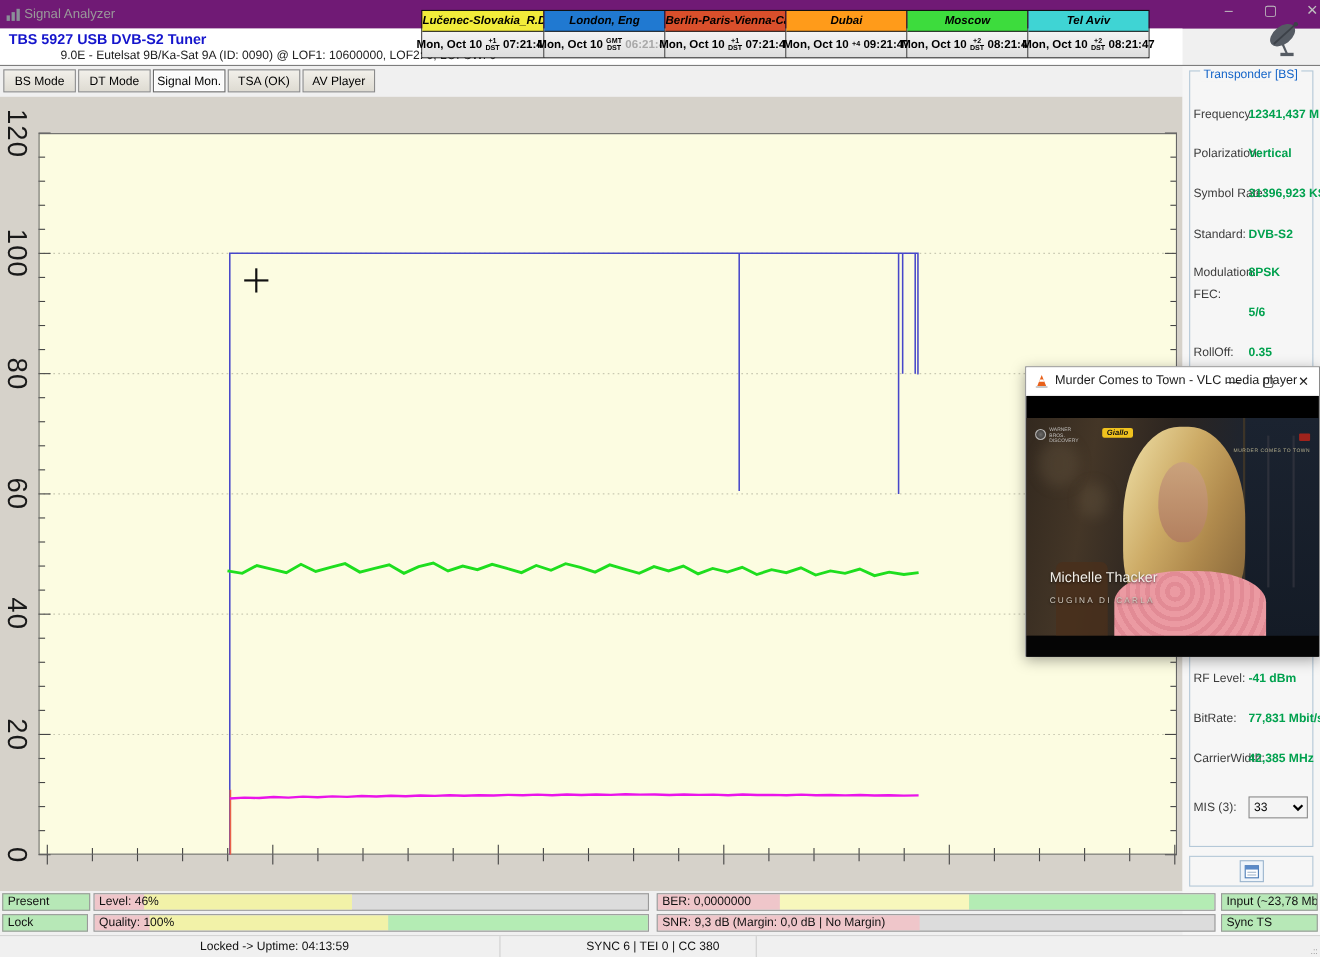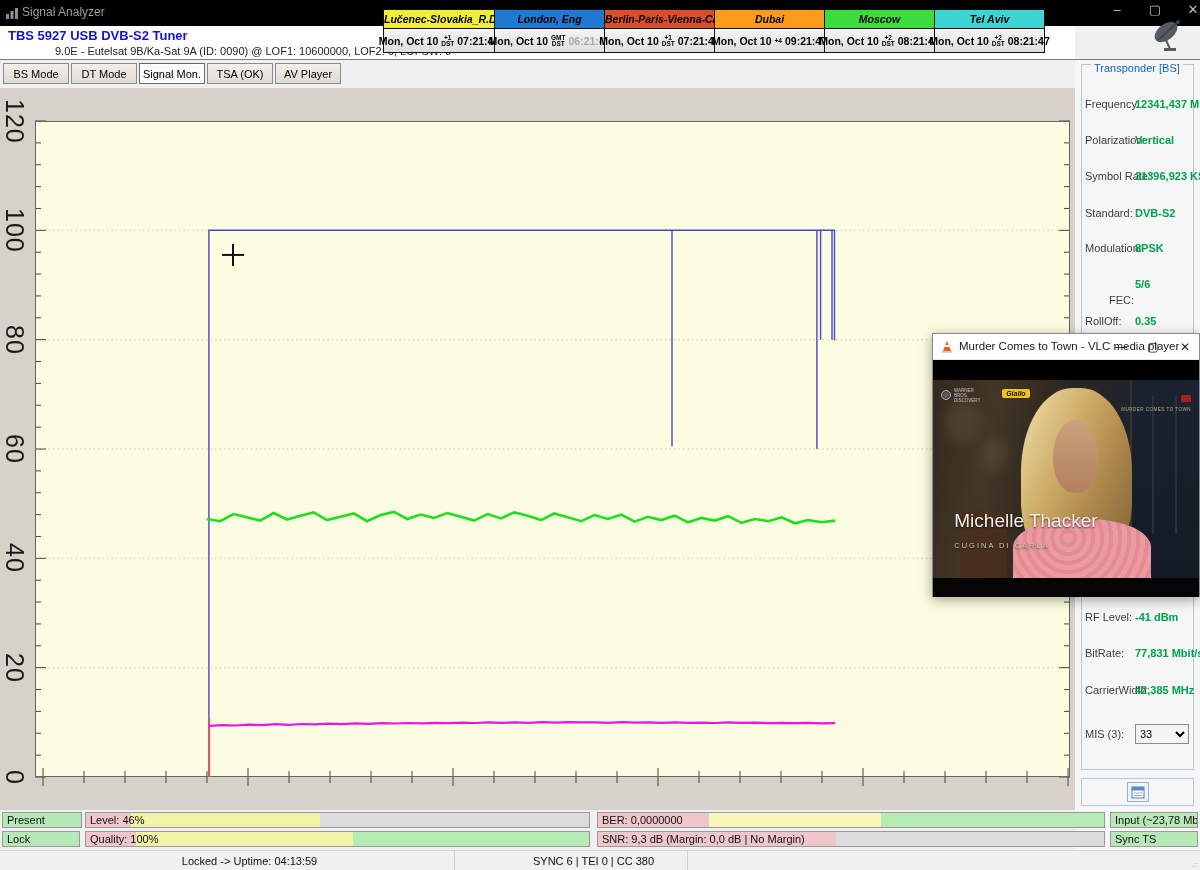--- a/index.html
+++ b/index.html
@@ -2,21 +2,21 @@
 <html><head>
 <meta charset="utf-8">
 <style>
   html,body{margin:0;padding:0;background:#c8c8c8;}
   *{box-sizing:border-box;}
   .screen{position:relative;width:1200px;height:870px;background:#f0f0f0;
           font-family:"Liberation Sans",sans-serif;overflow:hidden;}
   .abs{position:absolute;}
 
   
-  .titlebar{position:absolute;left:0;top:0;width:1200px;height:26px;background:#000000;}
+  .titlebar{position:absolute;left:0;top:0;width:1200px;height:26px;background:#701a75;}
   .titlebar .apptitle{position:absolute;left:22px;top:5px;font-size:12px;color:#9a9a9a;}
   .wctl{position:absolute;top:2px;width:30px;height:20px;text-align:center;font-size:13px;color:#c0c0c0;cursor:default;}
 
   
   .header{position:absolute;left:0;top:26px;width:1075px;height:33px;background:#ffffff;}
   .tuner-title{position:absolute;left:8px;top:2px;font-size:13px;font-weight:bold;color:#1414cc;}
   .tuner-sub{position:absolute;left:55px;top:19px;font-size:11px;color:#222;}
 
   .separator{position:absolute;left:0;top:59px;width:1200px;height:1px;background:#7d7d7d;}
 
@@ -95,21 +95,21 @@
   .cabinet{position:absolute;right:0;top:0;width:26%;height:100%;
            background:linear-gradient(#1b2330,#141b26);border-left:2px solid #3c3428;}
   .cabinet .pane{position:absolute;top:8%;width:2px;height:70%;background:#3a3a44;opacity:.6;}
   .chairback{position:absolute;left:10%;bottom:0;width:18%;height:34%;background:#4a2f1c;border-radius:6px 6px 0 0;opacity:.8;}
   .hair{position:absolute;left:33%;top:4%;width:42%;height:92%;border-radius:46% 46% 38% 38%;
         background:linear-gradient(115deg,#e9d79c 8%,#cdab66 38%,#b08a4d 62%,#8a6a3c 90%);}
   .face{position:absolute;left:45%;top:20%;width:17%;height:37%;border-radius:50% 50% 46% 46%;
         background:linear-gradient(#caa27c,#b3805f);}
   .body{position:absolute;left:30%;bottom:-2%;width:52%;height:32%;border-radius:45% 45% 0 0;
         background:repeating-radial-gradient(circle at 40% 30%, #eb9aa2 0 5px, #e28b95 5px 9px);}
-  .vname{position:absolute;left:8%;bottom:23%;font-size:19px;color:#f2efe8;text-shadow:0 1px 2px rgba(0,0,0,.7);}
+  .vname{position:absolute;left:8%;bottom:23%;font-size:13px;color:#f2efe8;text-shadow:0 1px 2px rgba(0,0,0,.7);}
   .vrole{position:absolute;left:8%;bottom:14%;font-size:7.5px;letter-spacing:2px;color:#cfc8bd;text-shadow:0 1px 2px rgba(0,0,0,.7);}
   .netlogo{position:absolute;left:3%;top:4%;display:flex;align-items:center;gap:3px;opacity:.85;}
   .netlogo .globe{width:10px;height:10px;border-radius:50%;border:1px solid #cfcfcf;background:radial-gradient(#777,#333);}
   .netlogo .nettext{font-size:4.5px;line-height:5px;color:#d8d8d8;width:34px;text-transform:uppercase;}
   .badge-giallo{position:absolute;left:26%;top:4.5%;background:#f0c21e;color:#111;font-size:7px;
                 font-weight:bold;font-style:italic;padding:1px 4px;border-radius:2px;}
   .showmark{position:absolute;right:3%;top:4%;text-align:right;opacity:.8;}
   .showmark .redbadge{display:inline-block;width:10px;height:7px;background:#c22418;border-radius:1px;}
   .showmark .showtext{font-size:4.5px;color:#d6cda2;letter-spacing:.5px;margin-top:1px;}
   .vlc-bottombar{position:absolute;left:0;bottom:0;width:100%;height:19px;background:#050505;}
@@ -349,21 +349,21 @@
         <div class="txp-label" style="top: 38px;">Frequency:</div>
         <div class="txp-value" style="top: 38px;">12341,437 MHz</div>
         <div class="txp-label" style="top: 74px;">Polarization:</div>
         <div class="txp-value" style="top: 74px;">Vertical</div>
         <div class="txp-label" style="top: 110px;">Symbol Rate:</div>
         <div class="txp-value" style="top: 110px;">31396,923 KS/s</div>
         <div class="txp-label" style="top: 147px;">Standard:</div>
         <div class="txp-value" style="top: 147px;">DVB-S2</div>
         <div class="txp-label" style="top: 182px;">Modulation:</div>
         <div class="txp-value" style="top: 182px;">8PSK</div>
-        <div class="txp-label" style="top: 234px; margin-left: 24px;">FEC:</div>
+        <div class="txp-label" style="top: 202px;">FEC:</div>
         <div class="txp-value" style="top: 218px;">5/6</div>
         <div class="txp-label" style="top: 255px;">RollOff:</div>
         <div class="txp-value" style="top: 255px;">0.35</div>
         <div class="txp-label" style="top: 551px;">RF Level:</div>
         <div class="txp-value" style="top: 551px;">-41 dBm</div>
         <div class="txp-label" style="top: 587px;">BitRate:</div>
         <div class="txp-value" style="top: 587px;">77,831 Mbit/s</div>
         <div class="txp-label" style="top: 624px;">CarrierWidth:</div>
         <div class="txp-value" style="top: 624px;">42,385 MHz</div>
       </div>

